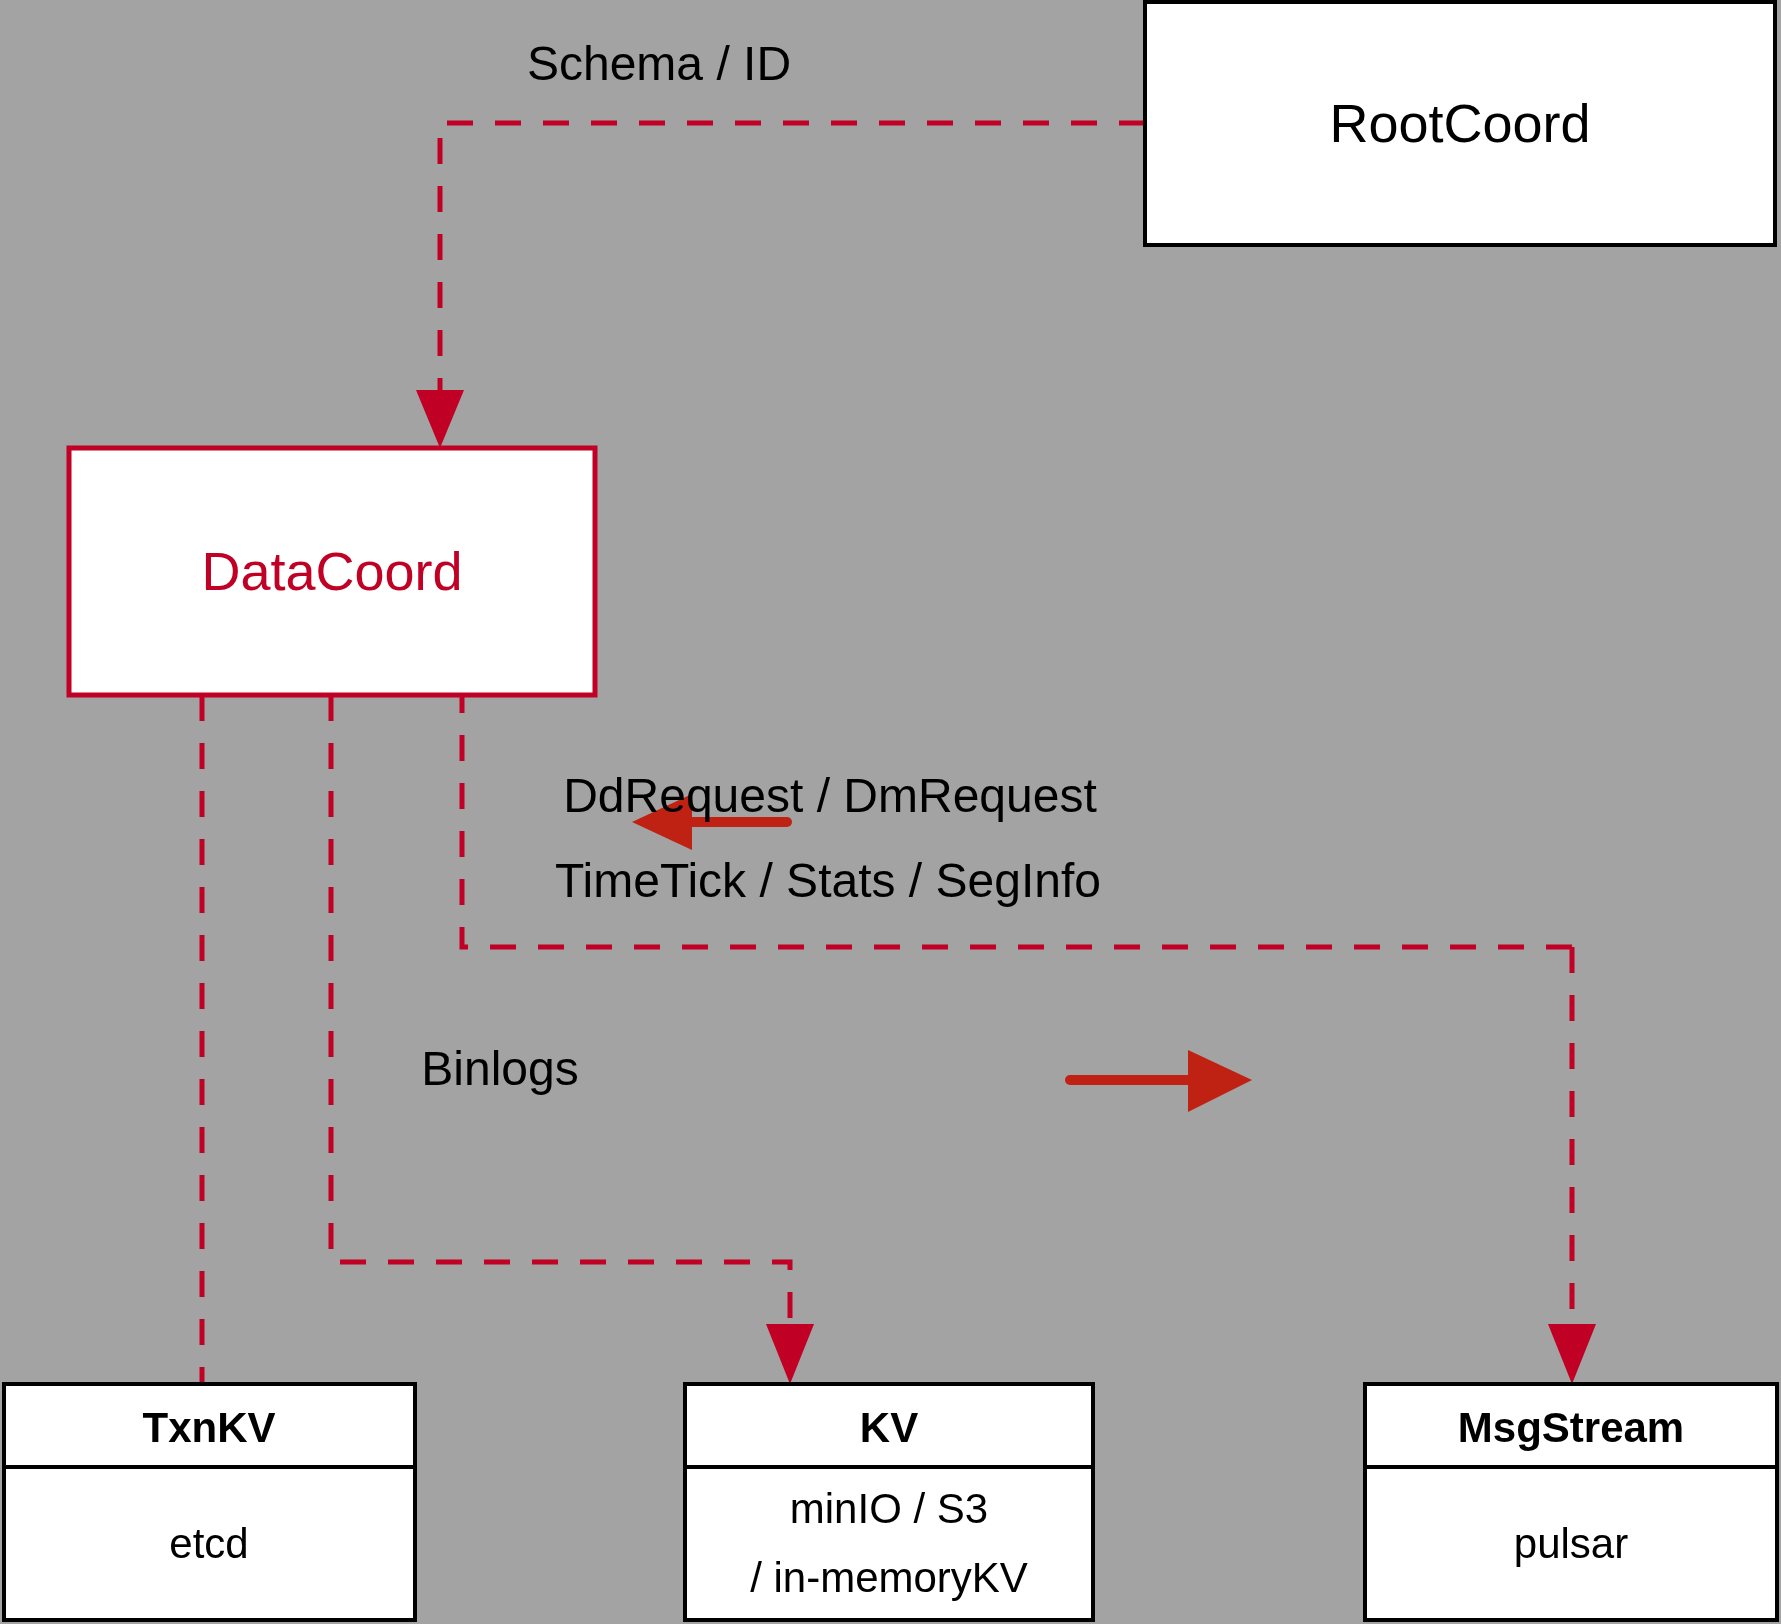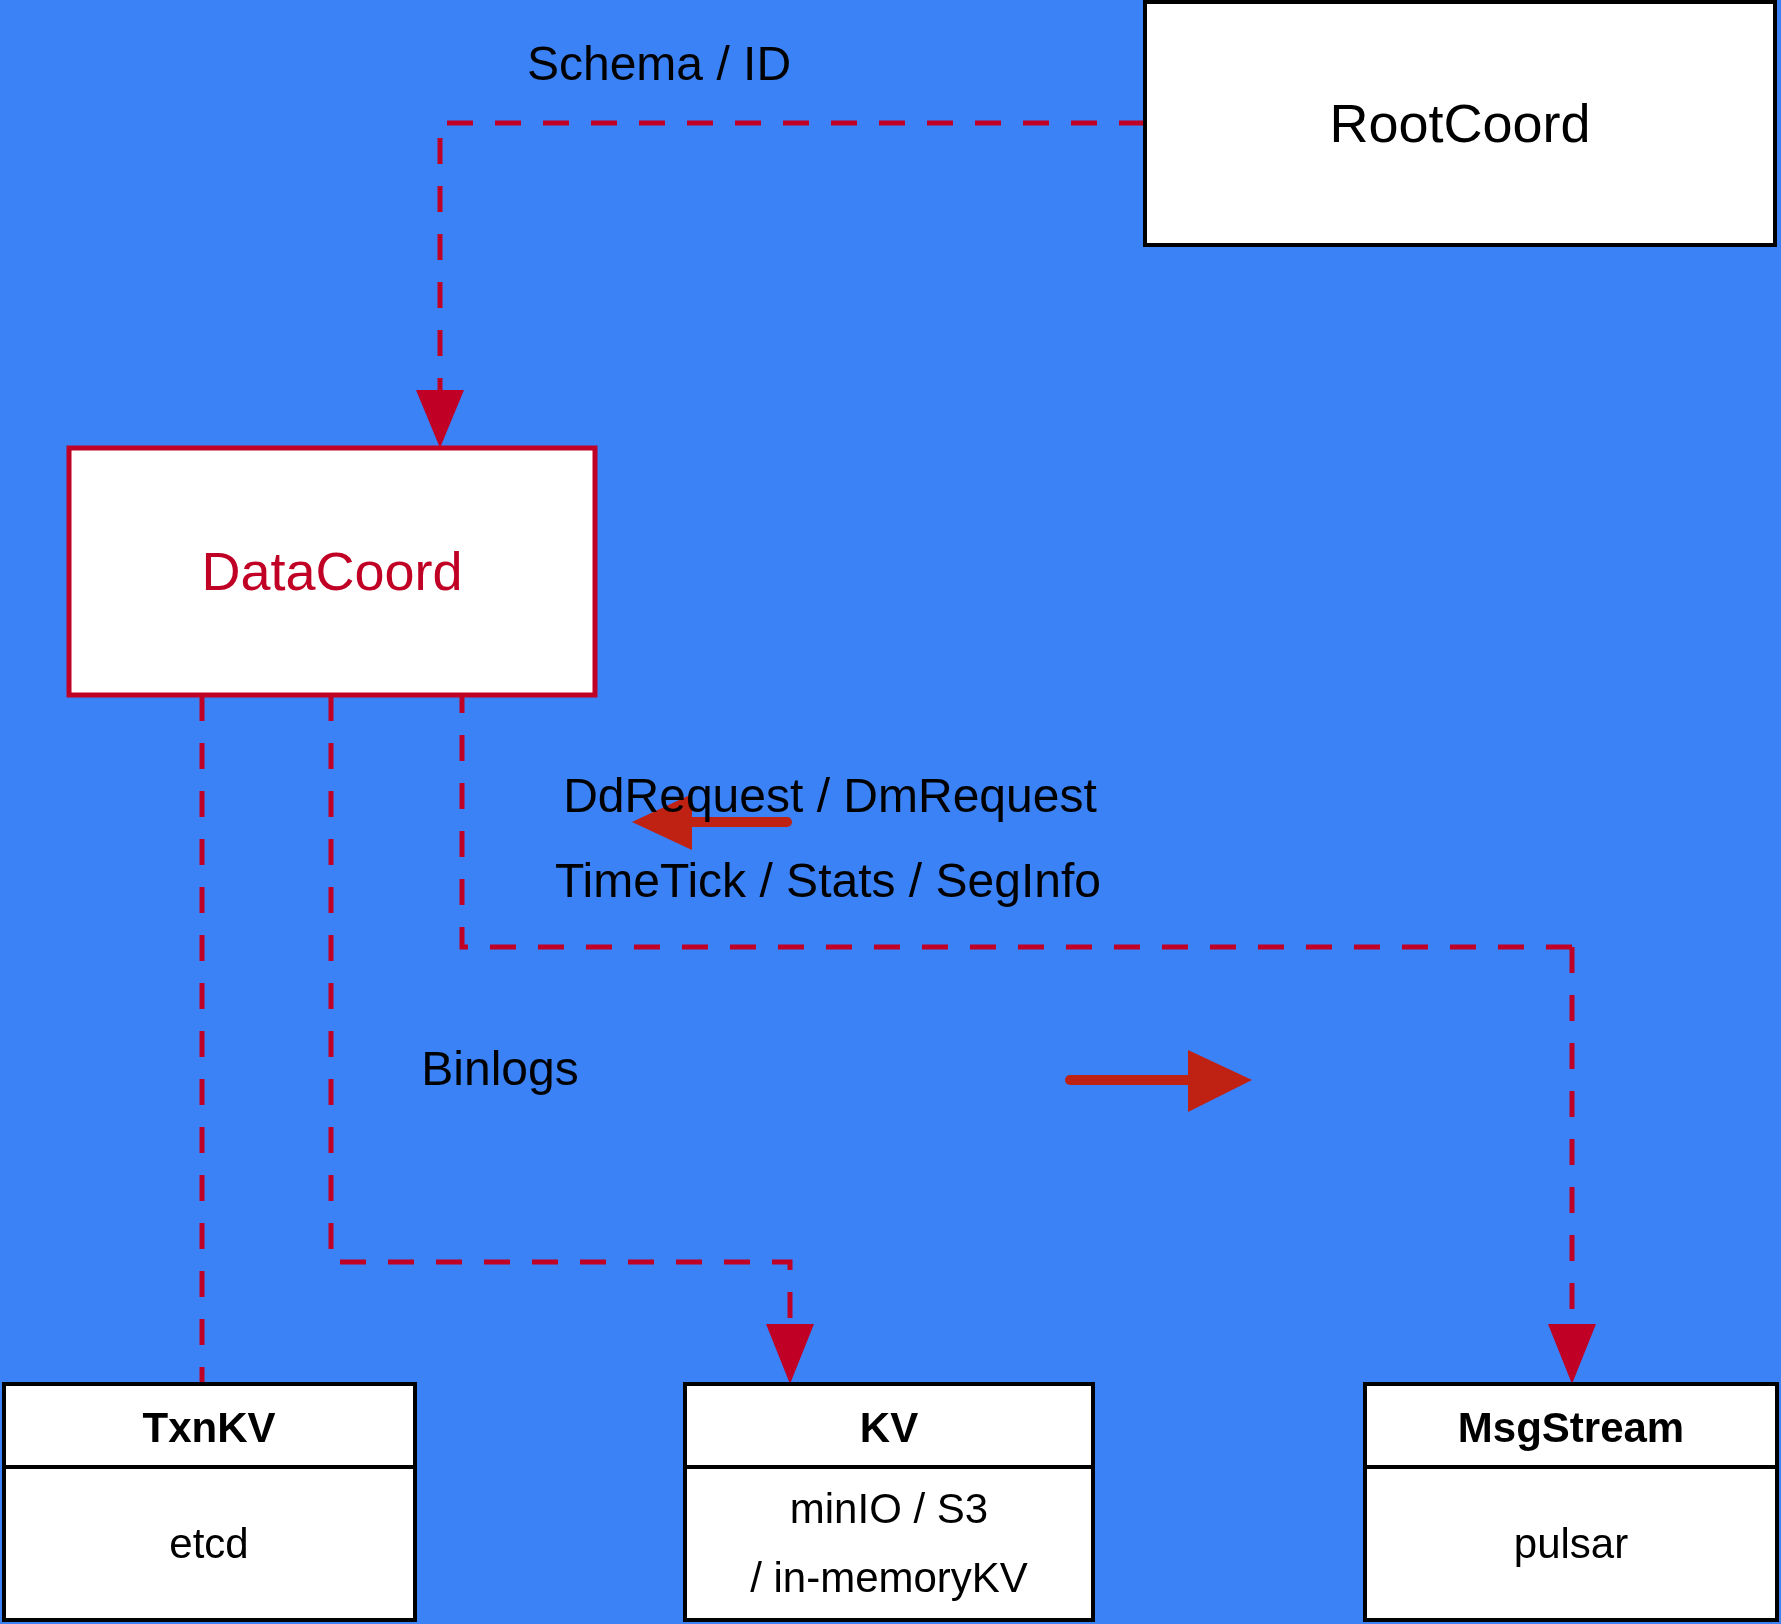--- a/index.html
+++ b/index.html
@@ -7,21 +7,21 @@
     padding: 0;
     background: #ffffff;
   }
   body {
     font-family: "Liberation Sans", sans-serif;
   }
   #canvas {
     position: relative;
     width: 1781px;
     height: 1624px;
-    background: #3b82f6;
+    background: #a3a3a3;
     overflow: hidden;
   }
   svg#diagram {
     position: absolute;
     left: 0;
     top: 0;
     width: 1781px;
     height: 1624px;
   }
   .box-rect {

